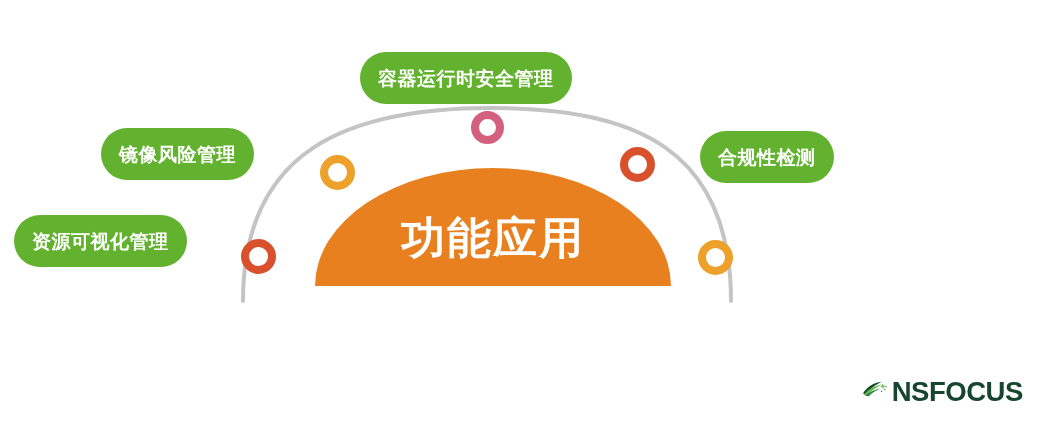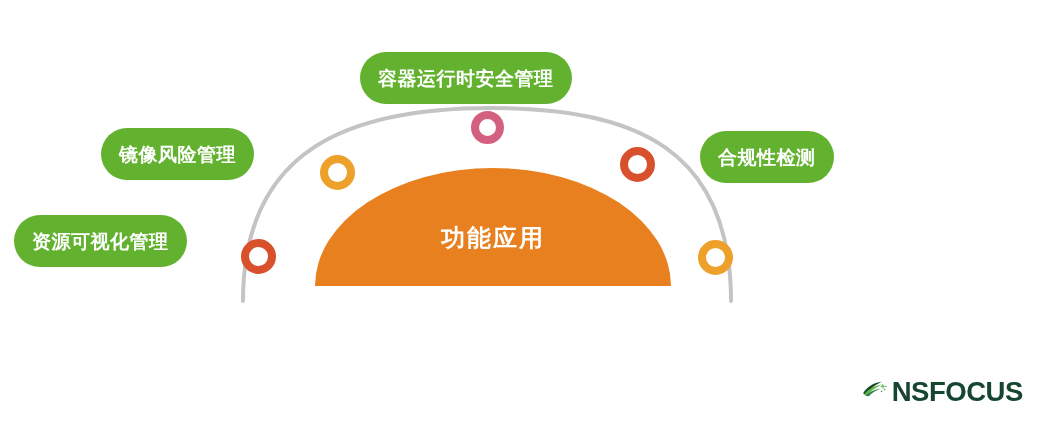--- a/index.html
+++ b/index.html
@@ -66,21 +66,21 @@
   #dome-label {
     position: absolute;
     left: 0;
     top: 0;
     width: 356px;
     height: 118px;
     display: flex;
     align-items: center;
     justify-content: center;
     color: #ffffff;
-    font-size: 24px;
+    font-size: 44px;
     font-weight: bold;
     letter-spacing: 2px;
     padding-top: 22px;
     box-sizing: border-box;
   }
 
   
   .node-ring {
     position: absolute;
     box-sizing: border-box;

